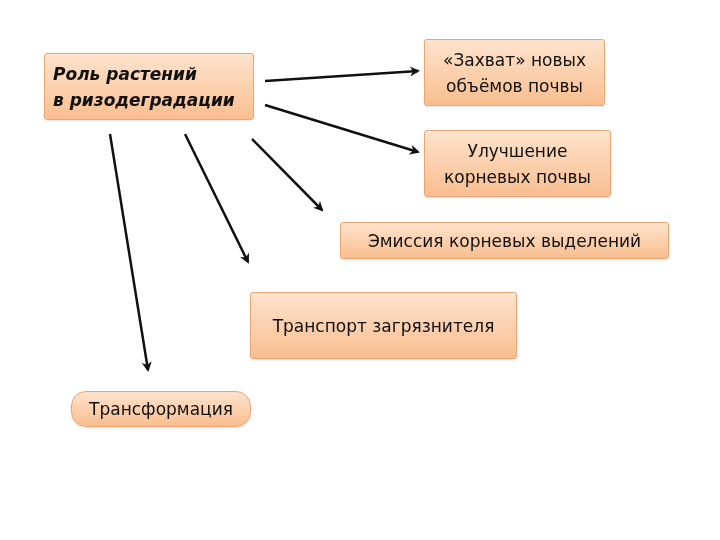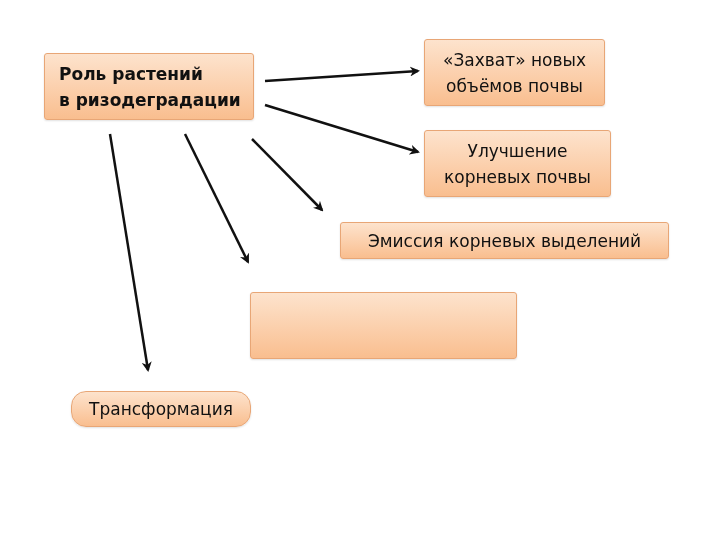--- a/index.html
+++ b/index.html
@@ -11,21 +11,21 @@
     position:absolute; box-sizing:border-box;
     background: linear-gradient(to bottom, #fde3cd 0%, #fbcda8 60%, #f9be8f 100%);
     border:1px solid #e8a676;
     border-radius:3px;
     color:#111;
     display:flex; flex-direction:column; justify-content:center;
     box-shadow: 0 1px 2px rgba(0,0,0,0.12);
   }
   .node span { display:block; white-space:nowrap; }
   .center { align-items:center; text-align:center; }
-  .left { align-items:flex-start; text-align:center; padding-left:14px; }
+  .left { align-items:flex-start; text-align:center; padding-left:8px;font-style:italic; }
   .bold { font-weight:bold; }
   #n-root { left:44px; top:53px; width:210px; height:67px; font-size:17px; line-height:26px; }
   #n-capture { left:424px; top:39px; width:181px; height:67px; font-size:17px; line-height:26px; }
   #n-structure { left:424px; top:130px; width:187px; height:67px; font-size:17px; line-height:26px; }
   #n-emission { left:340px; top:222px; width:329px; height:37px; font-size:17px; }
   #n-transport { left:250px; top:292px; width:267px; height:67px; font-size:17px; line-height:26px; }
   #n-transform { left:71px; top:391px; width:180px; height:36px; font-size:17px;border-radius:15px; }
   svg.arrows { position:absolute; left:0; top:0; width:720px; height:540px; pointer-events:none; }
 </style>
 </head>
@@ -57,17 +57,18 @@
 <div id="n-structure" class="node center">
   <span>Улучшение</span>
   <span>корневых почвы</span>
 </div>
 
 <div id="n-emission" class="node center">
   <span>Эмиссия корневых выделений</span>
 </div>
 
 <div id="n-transport" class="node center">
+  <span>Транспорт загрязнителя</span>
 </div>
 
 <div id="n-transform" class="node center">
   <span>Трансформация</span>
 </div>
 
 </body></html>

